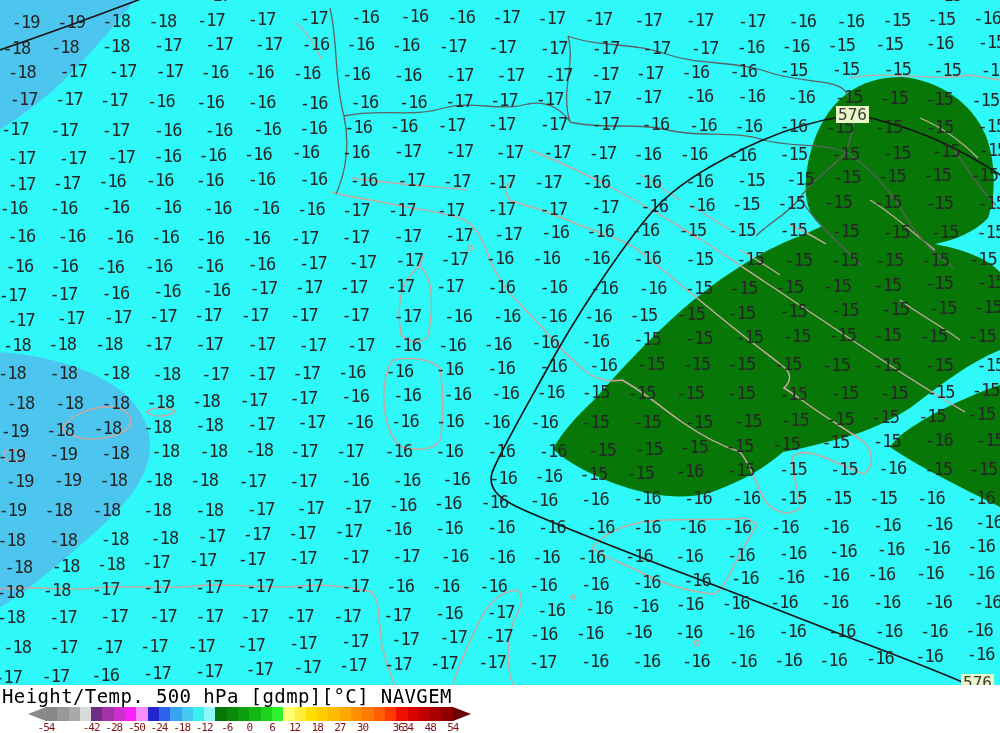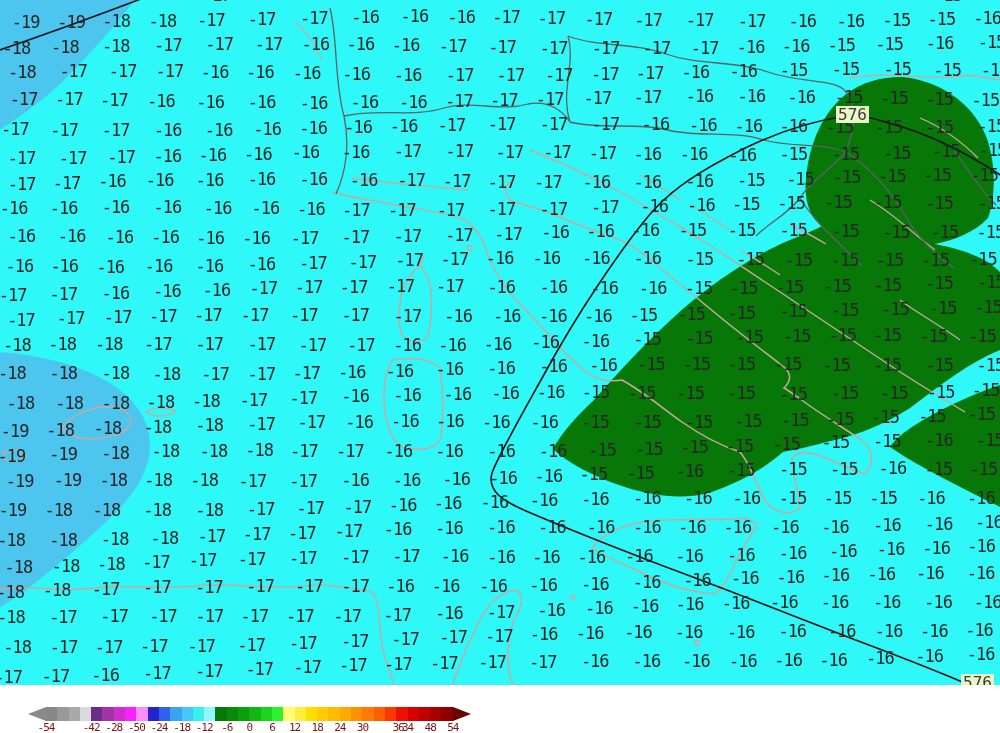--- a/index.html
+++ b/index.html
@@ -647,20 +647,21 @@
         <span class="tv" style="left: 866.059px; top: 650.145px;">-16</span>
         <span class="tv" style="left: 915.306px; top: 648.358px;">-16</span>
         <span class="tv" style="left: 966.69px; top: 646.308px;">-16</span>
       </div>
     <div></div>
   <div class="clabel" style="left: 836px; top: 106px;">576</div>
       <div class="clabel" style="left: 961px; top: 674px;">576</div>
     </div>
 
   <div class="bar">
+    <div class="title">Height/Temp. 500 hPa [gdmp][°C] NAVGEM</div>
     <div class="arrowL" style="left: 28px; border-right: 18px solid rgb(138, 138, 138);"></div>
     <div class="scale">
         <div class="cell" style="background: rgb(135, 135, 135);"></div>
         <div class="cell" style="background: rgb(152, 152, 152);"></div>
         <div class="cell" style="background: rgb(169, 169, 169);"></div>
         <div class="cell" style="background: rgb(218, 218, 218);"></div>
         <div class="cell" style="background: rgb(107, 45, 134);"></div>
         <div class="cell" style="background: rgb(163, 50, 168);"></div>
         <div class="cell" style="background: rgb(204, 47, 204);"></div>
         <div class="cell" style="background: rgb(249, 32, 249);"></div>
@@ -701,21 +702,21 @@
         <span class="tick" style="left: 113.8px;">-28</span>
         <span class="tick" style="left: 136.4px;">-50</span>
         <span class="tick" style="left: 159px;">-24</span>
         <span class="tick" style="left: 181.6px;">-18</span>
         <span class="tick" style="left: 204.2px;">-12</span>
         <span class="tick" style="left: 226.8px;">-6</span>
         <span class="tick" style="left: 249.4px;">0</span>
         <span class="tick" style="left: 272px;">6</span>
         <span class="tick" style="left: 294.6px;">12</span>
         <span class="tick" style="left: 317.2px;">18</span>
-        <span class="tick" style="left: 339.8px;">24</span>
+        <span class="tick" style="left: 339.8px;">27</span>
         <span class="tick" style="left: 362.4px;">30</span>
         <span class="tick" style="left: 398px;">36</span>
         <span class="tick" style="left: 407.6px;">34</span>
         <span class="tick" style="left: 430.2px;">48</span>
         <span class="tick" style="left: 452.8px;">54</span>
       </div>
   </div>
 
 </div>
 

